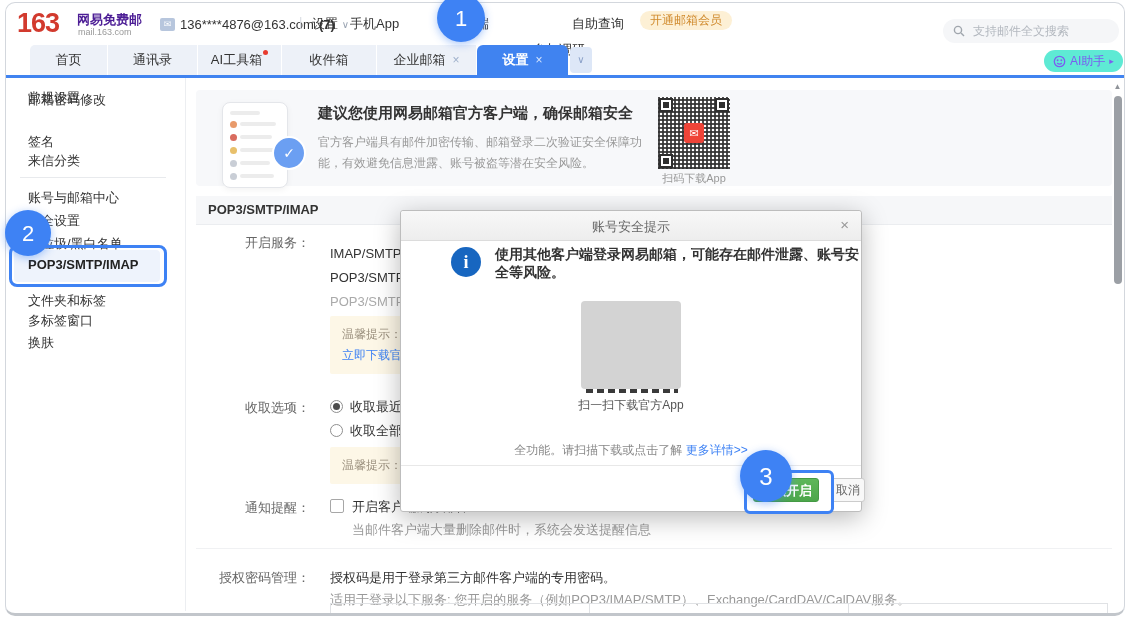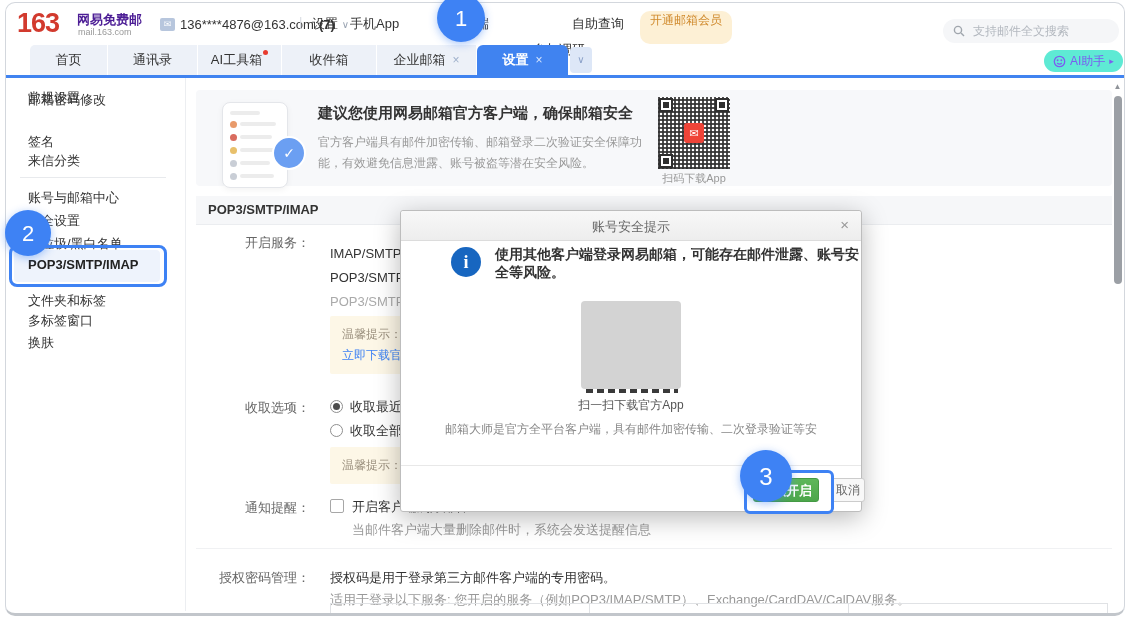--- a/index.html
+++ b/index.html
@@ -13,21 +13,21 @@
   .logo-num{left:17px;top:8px;font-size:27px;font-weight:bold;color:#d23a2e;letter-spacing:-1px;}
   .logo-name{left:77px;top:11px;font-size:13px;font-weight:bold;color:#4c1d95;}
   .logo-domain{left:78px;top:27px;font-size:9px;color:#999;}
   .acct{left:160px;top:15px;height:18px;font-size:13px;color:#333;display:flex;align-items:center;gap:5px;}
   .acct-ico{display:inline-block;width:15px;height:13px;background:#b7c6dd;border-radius:2px;color:#fff;
             font-size:9px;line-height:13px;text-align:center;}
   .acct-caret{color:#9aa4b2;font-size:10px;margin-left:2px;}
   .hdr-sep{left:299px;top:14px;color:#d9dde3;font-size:13px;}
   .nav{top:15px;font-size:13px;color:#333;cursor:pointer;}
   .n1{left:312px;} .n2{left:350px;} .n3{left:450px;} .n4{left:533px;margin-top:26px;} .n5{left:572px;}
-  .badge{left:640px;top:11px;height:33px;line-height:19px;padding:0 10px;background:#fdf0d5;
+  .badge{left:640px;top:11px;height:19px;line-height:19px;padding:0 10px;background:#fdf0d5;
          border-radius:10px;font-size:12px;color:#d08a2d;cursor:pointer;}
   .search{left:943px;top:19px;width:176px;height:24px;background:#f5f6f8;border-radius:12px;
           display:flex;align-items:center;padding:0 0 0 10px;box-sizing:border-box;}
   .search input{border:none;outline:none;background:transparent;font-size:12px;color:#666;width:140px;
           font-family:"Liberation Sans","DejaVu Sans",sans-serif;}
   .search input::placeholder{color:#b3b8bf;}
   .mag{margin-right:6px;display:inline-flex;}
   
   .tab{top:45px;height:30px;line-height:30px;text-align:center;font-size:13px;color:#333;
        background:#edf1f8;border-right:1px solid #fff;cursor:pointer;box-sizing:border-box;}
@@ -265,21 +265,21 @@
 <div class="abs modal">
   <div class="m-bar">
     <div class="m-title">账号安全提示</div>
     <div class="m-close">×</div>
   </div>
   <div class="m-info">i</div>
   <div class="m-l1">使用其他客户端登录网易邮箱，可能存在邮件泄露、账号安全等风险。</div>
   <div class="m-covered"></div>
   <div class="m-qr"></div>
   <div class="m-qrcap">扫一扫下载官方App</div>
-  <div class="m-d1">邮箱大师是官方全平台客户端，具有邮件加密传输、二次登录验证等安</div>
+  <div class="m-d2"><span>全功能。请扫描下载或点击了解 </span><span class="link">更多详情&gt;&gt;</span></div>
   <div class="m-fdiv"></div>
   <div class="m-ok">继续开启</div>
   <div class="m-cancel">取消</div>
 </div>
 
 <div class="abs step step1">1</div>
 <div class="abs step step2">2</div>
 <div class="abs ann-rect ann2"></div>
 <div class="abs step step3">3</div>
 <div class="abs ann-rect ann3"></div>

